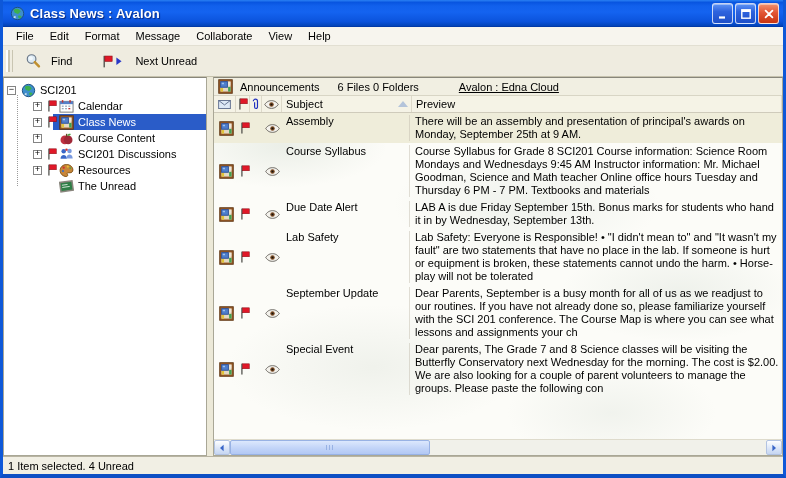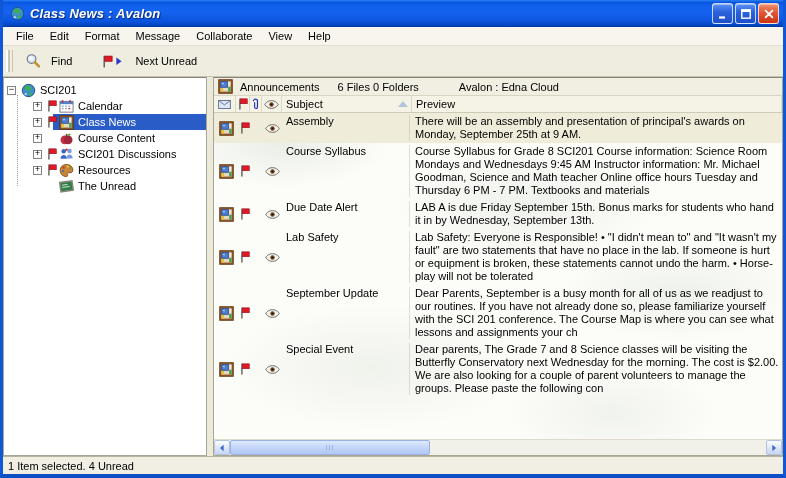--- a/index.html
+++ b/index.html
@@ -8,21 +8,21 @@
 
   .window { position:relative; width:786px; height:478px;
     border-left:3px solid #0E58D8; border-right:3px solid #0E58D8; border-bottom:4px solid #0D4FC4;
     background:#ECE9D8; overflow:hidden; }
 
   
   .titlebar { height:27px; display:flex; align-items:center; padding:0 4px 0 5px;
     background: linear-gradient(180deg,#2A80F3 0%,#0855E0 9%,#1160EC 22%,#1463F0 45%,#0B53DC 80%,#0344B8 96%,#00309A 100%); }
   .title-icon { width:18px; height:18px; display:inline-flex; align-items:center; justify-content:center; }
   .title-text { color:#fff; font-weight:bold; font-size:13px; margin-left:4px; flex:1;
-    text-shadow:1px 1px 1px #09297E; letter-spacing:.2px;font-style:italic; }
+    text-shadow:1px 1px 1px #09297E; letter-spacing:.2px; }
   .win-buttons { display:flex; gap:2px; }
   .wbtn { width:21px; height:21px; border-radius:3px; display:inline-flex; align-items:center; justify-content:center;
     border:1px solid rgba(255,255,255,.75); background:linear-gradient(180deg,#5E94F5 0%,#2E63DE 40%,#1E4FC8 100%);
     box-shadow: inset 0 1px 0 rgba(255,255,255,.4); cursor:default; }
   .wbtn.close { background:linear-gradient(180deg,#F0926F 0%,#E25635 45%,#C93511 100%); }
 
   
   .menubar { height:19px; background:#F7F5EE; display:flex; align-items:center; padding-left:5px;
     border-bottom:1px solid #E2DFD2; }
   .menu-item { padding:2px 8px; cursor:default; }
@@ -58,21 +58,21 @@
   .tree-row .t-icon { width:17px; display:inline-flex; justify-content:center; flex:none; }
   .tree-row .tlabel { padding:1px 3px; }
   .tree-row.selected .tlabel { background:#2A5CC8; color:#fff; }
   .tree-row.selected { background:linear-gradient(90deg, transparent 48px, #2A5CC8 48px); color:#fff; }
 
   
   .panel-header { height:18px; background:#F1EFE2; border-bottom:1px solid #D8D5C5;
     display:flex; align-items:center; padding-left:4px; }
   .panel-header .ph-title { margin-left:7px; }
   .panel-header .ph-counts { margin-left:18px; }
-  .panel-header .ph-context { margin-left:40px; }
+  .panel-header .ph-context { margin-left:40px;text-decoration:underline; }
 
   
   .col-header { height:17px; background:#F5F3E6; border-bottom:1px solid #CFCBBB;
     display:grid; grid-template-columns:22px 14px 12px 20px 130px 1fr; align-items:center; }
   .col-header > div { height:100%; display:flex; align-items:center; justify-content:center;
     border-right:1px solid #DDD9C9; cursor:default; }
   .col-header .ch-subject, .col-header .ch-preview { justify-content:flex-start; padding-left:4px; }
   .sort-asc { width:0; height:0; border-left:5px solid transparent; border-right:5px solid transparent;
     border-bottom:6px solid #B4C4DA; margin-left:auto; margin-right:3px; }
 

